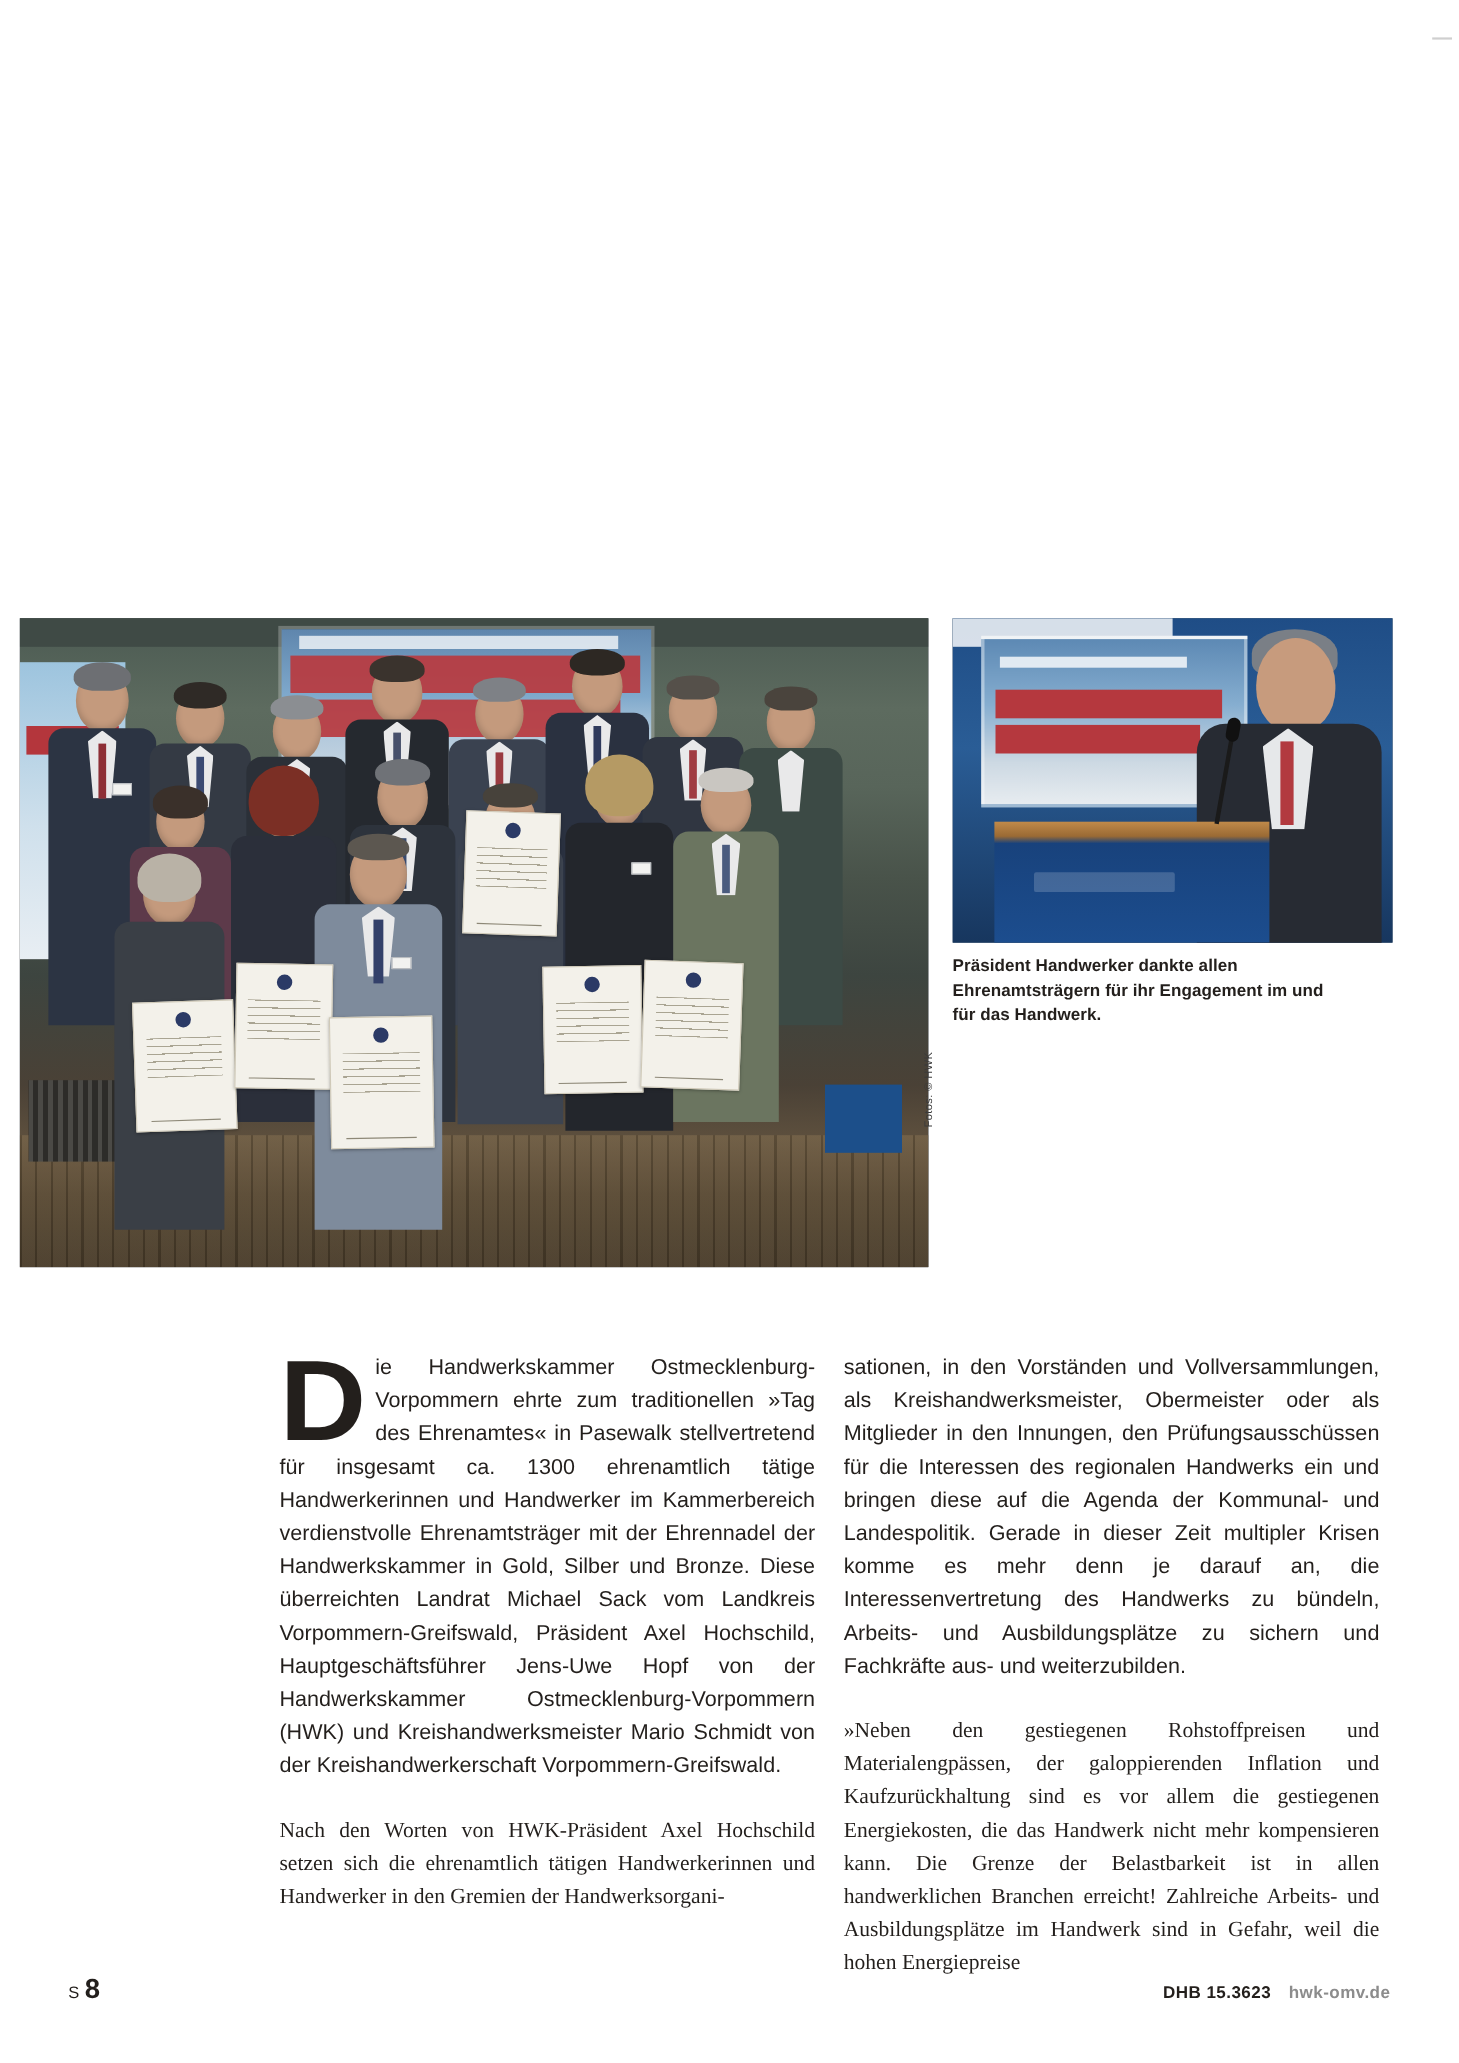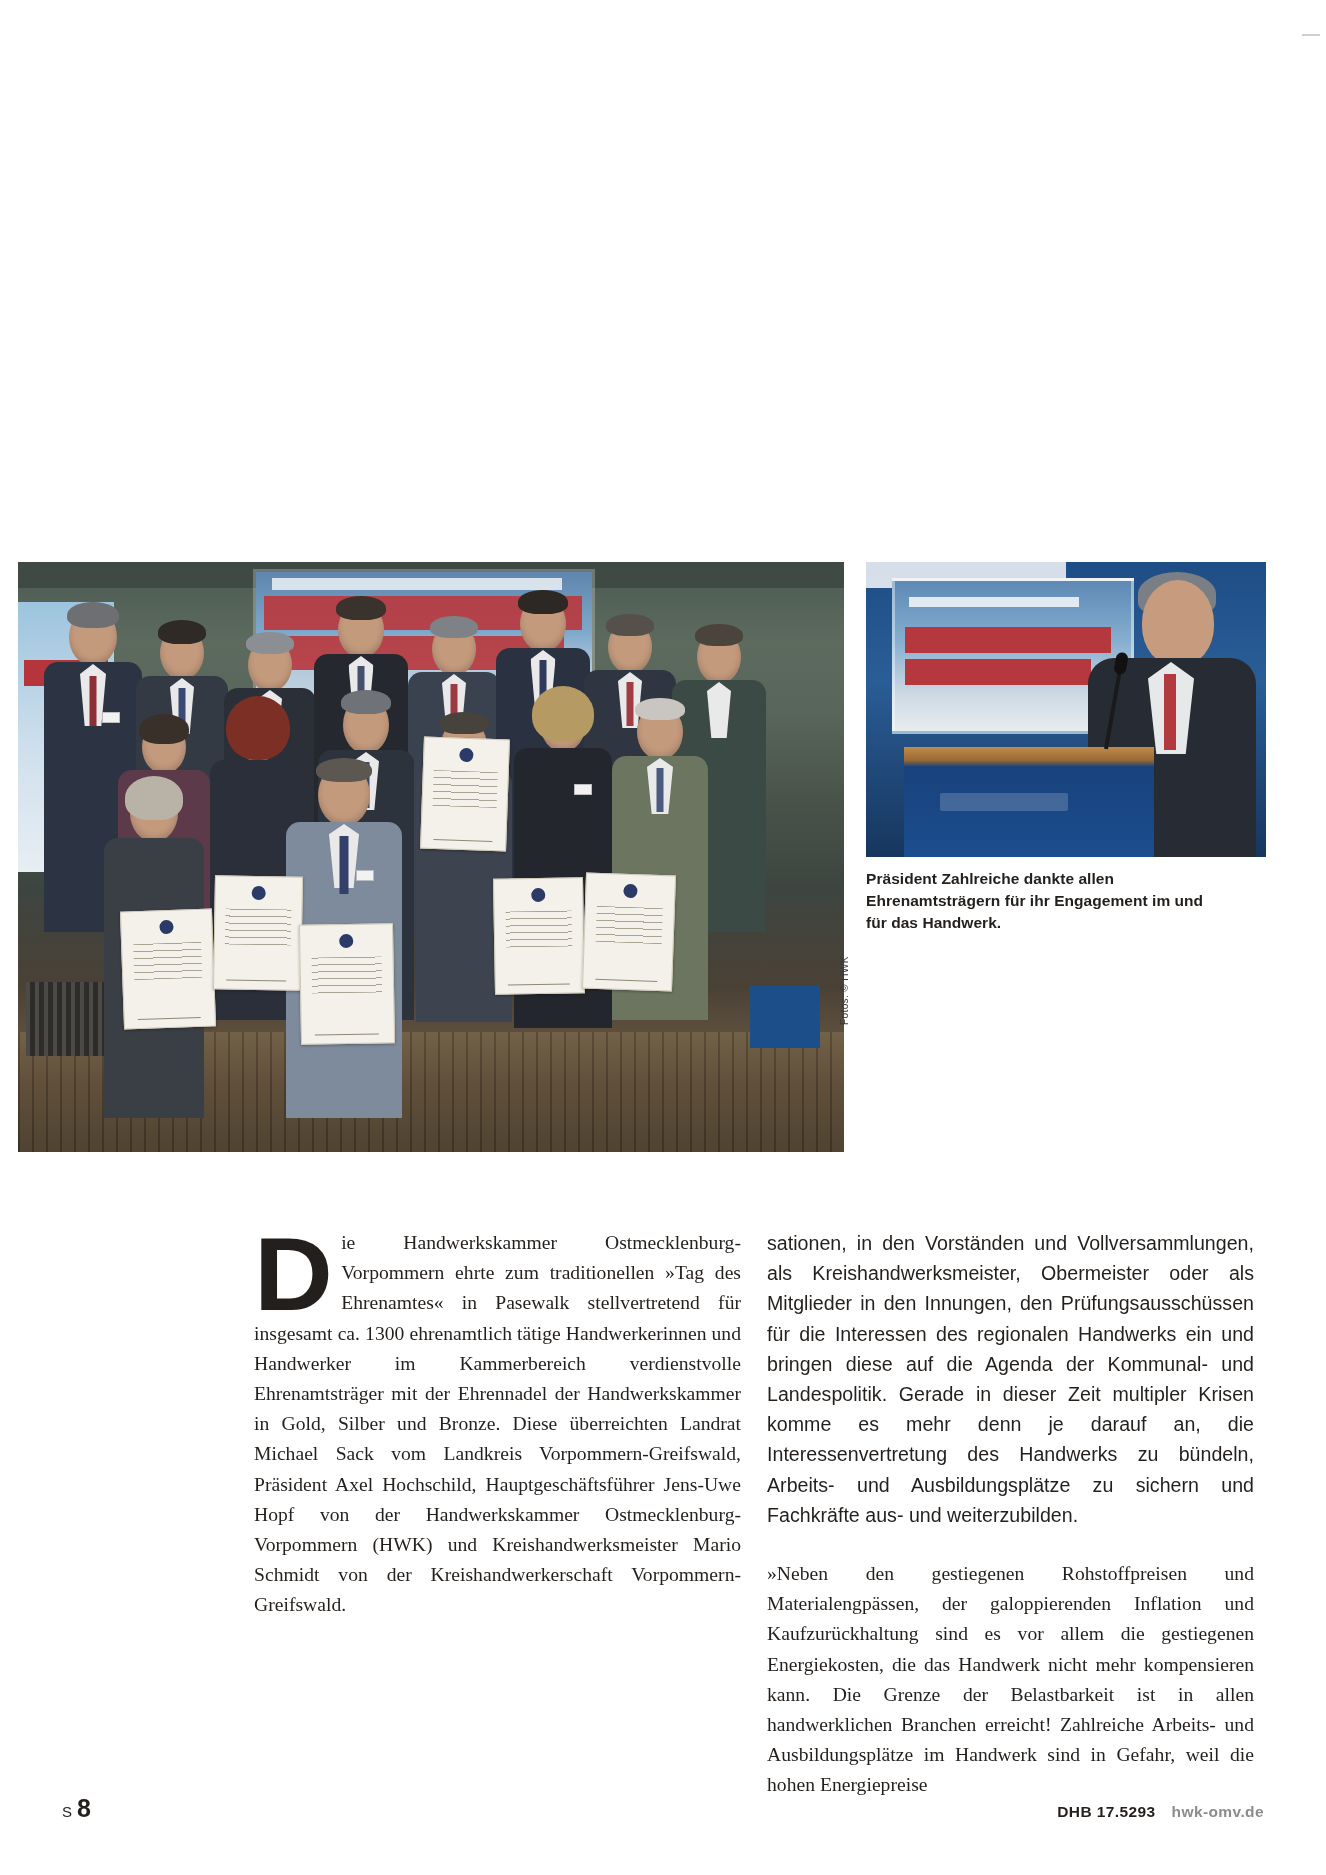--- a/index.html
+++ b/index.html
@@ -590,42 +590,43 @@
       <div class="sp-speaker-head"></div>
       <div class="sp-speaker-body"></div>
       <div class="sp-speaker-shirt"></div>
       <div class="sp-speaker-tie"></div>
       <div class="sp-lectern">
           <div class="label"></div>
         </div>
       <div class="sp-mic"></div>
     </figure>
 
-    <figcaption class="caption">Präsident Zahlreiche dankte allen Ehrenamtsträgern für ihr Engagement im und für das Handwerk.</figcaption>
+    <figcaption class="caption">Präsident Handwerker dankte allen Ehrenamtsträgern für ihr Engagement im und für das Handwerk.</figcaption>
 
     <div class="photo-credit">Fotos: © HWK</div>
   </div>
 
   <div class="columns">
 
     <div class="col col-left">
       <p><span class="dropcap">D</span><span>ie Handwerkskammer Ostmecklenburg-Vorpommern ehrte zum traditionellen »Tag des Ehrenamtes« in Pasewalk stellvertretend für insgesamt ca. 1300 ehrenamtlich tätige Handwerkerinnen und Handwerker im Kammerbereich verdienstvolle Ehrenamtsträger mit der Ehrennadel der Handwerkskammer in Gold, Silber und Bronze. Diese überreichten Landrat Michael Sack vom Landkreis Vorpommern-Greifswald, Präsident Axel Hochschild, Hauptgeschäftsführer Jens-Uwe Hopf von der Handwerkskammer Ostmecklenburg-Vorpommern (HWK) und Kreishandwerksmeister Mario Schmidt von der Kreishandwerkerschaft Vorpommern-Greifswald.</span></p>
+      <p>Nach den Worten von HWK-Präsident Axel Hochschild setzen sich die ehrenamtlich tätigen Handwerkerinnen und Handwerker in den Gremien der Handwerksorgani-</p>
     </div>
 
     <div class="col col-right">
       <p>sationen, in den Vorständen und Vollversammlungen, als Kreishandwerksmeister, Obermeister oder als Mitglieder in den Innungen, den Prüfungsausschüssen für die Interessen des regionalen Handwerks ein und bringen diese auf die Agenda der Kommunal- und Landespolitik. Gerade in dieser Zeit multipler Krisen komme es mehr denn je darauf an, die Interessenvertretung des Handwerks zu bündeln, Arbeits- und Ausbildungsplätze zu sichern und Fachkräfte aus- und weiterzubilden.</p>
       <p>»Neben den gestiegenen Rohstoffpreisen und Materialengpässen, der galoppierenden Inflation und Kaufzurückhaltung sind es vor allem die gestiegenen Energiekosten, die das Handwerk nicht mehr kompensieren kann. Die Grenze der Belastbarkeit ist in allen handwerklichen Branchen erreicht! Zahlreiche Arbeits- und Ausbildungsplätze im Handwerk sind in Gefahr, weil die hohen Energiepreise</p>
     </div>
 
   </div>
 
   <div class="footer">
     <div class="footer-left">
       <span class="footer-s">S</span>
       <span class="footer-page">8</span>
     </div>
     <div class="footer-right">
-      <span class="footer-issue">DHB 17.5293</span>
+      <span class="footer-issue">DHB 15.3623</span>
       <span class="footer-url">hwk-omv.de</span>
     </div>
   </div>
 
 </div>
 
 </body></html>

